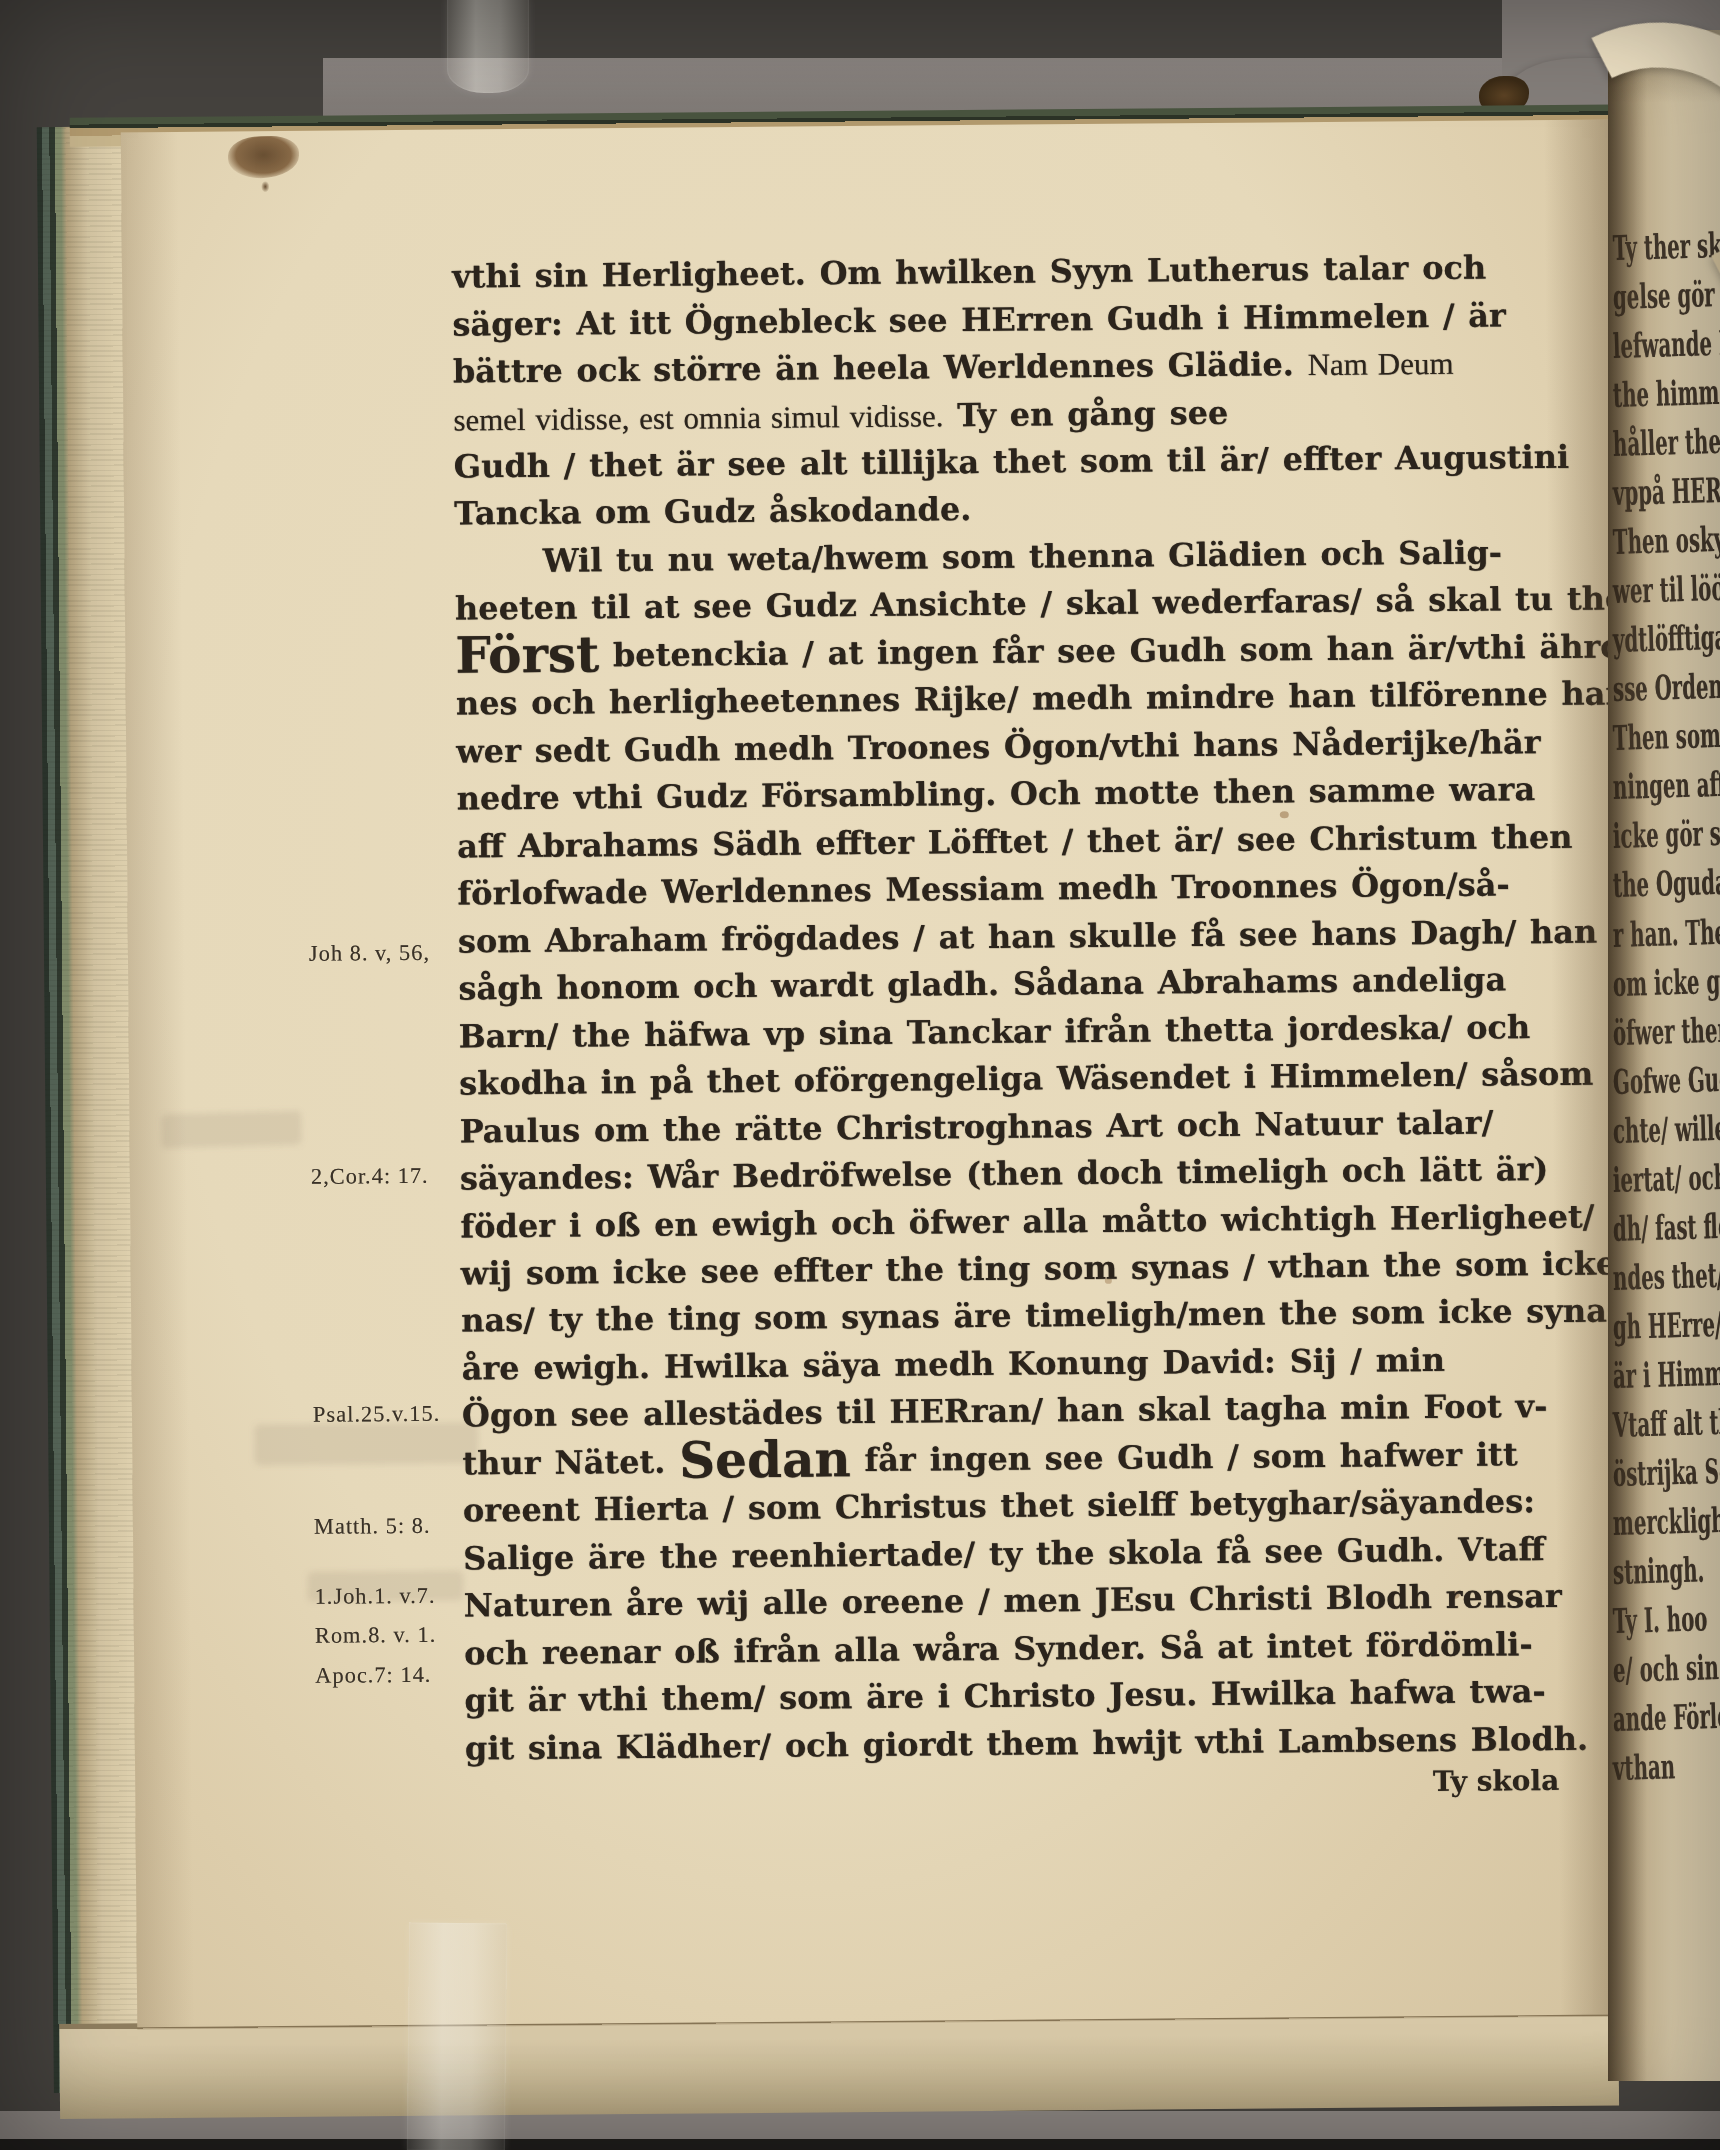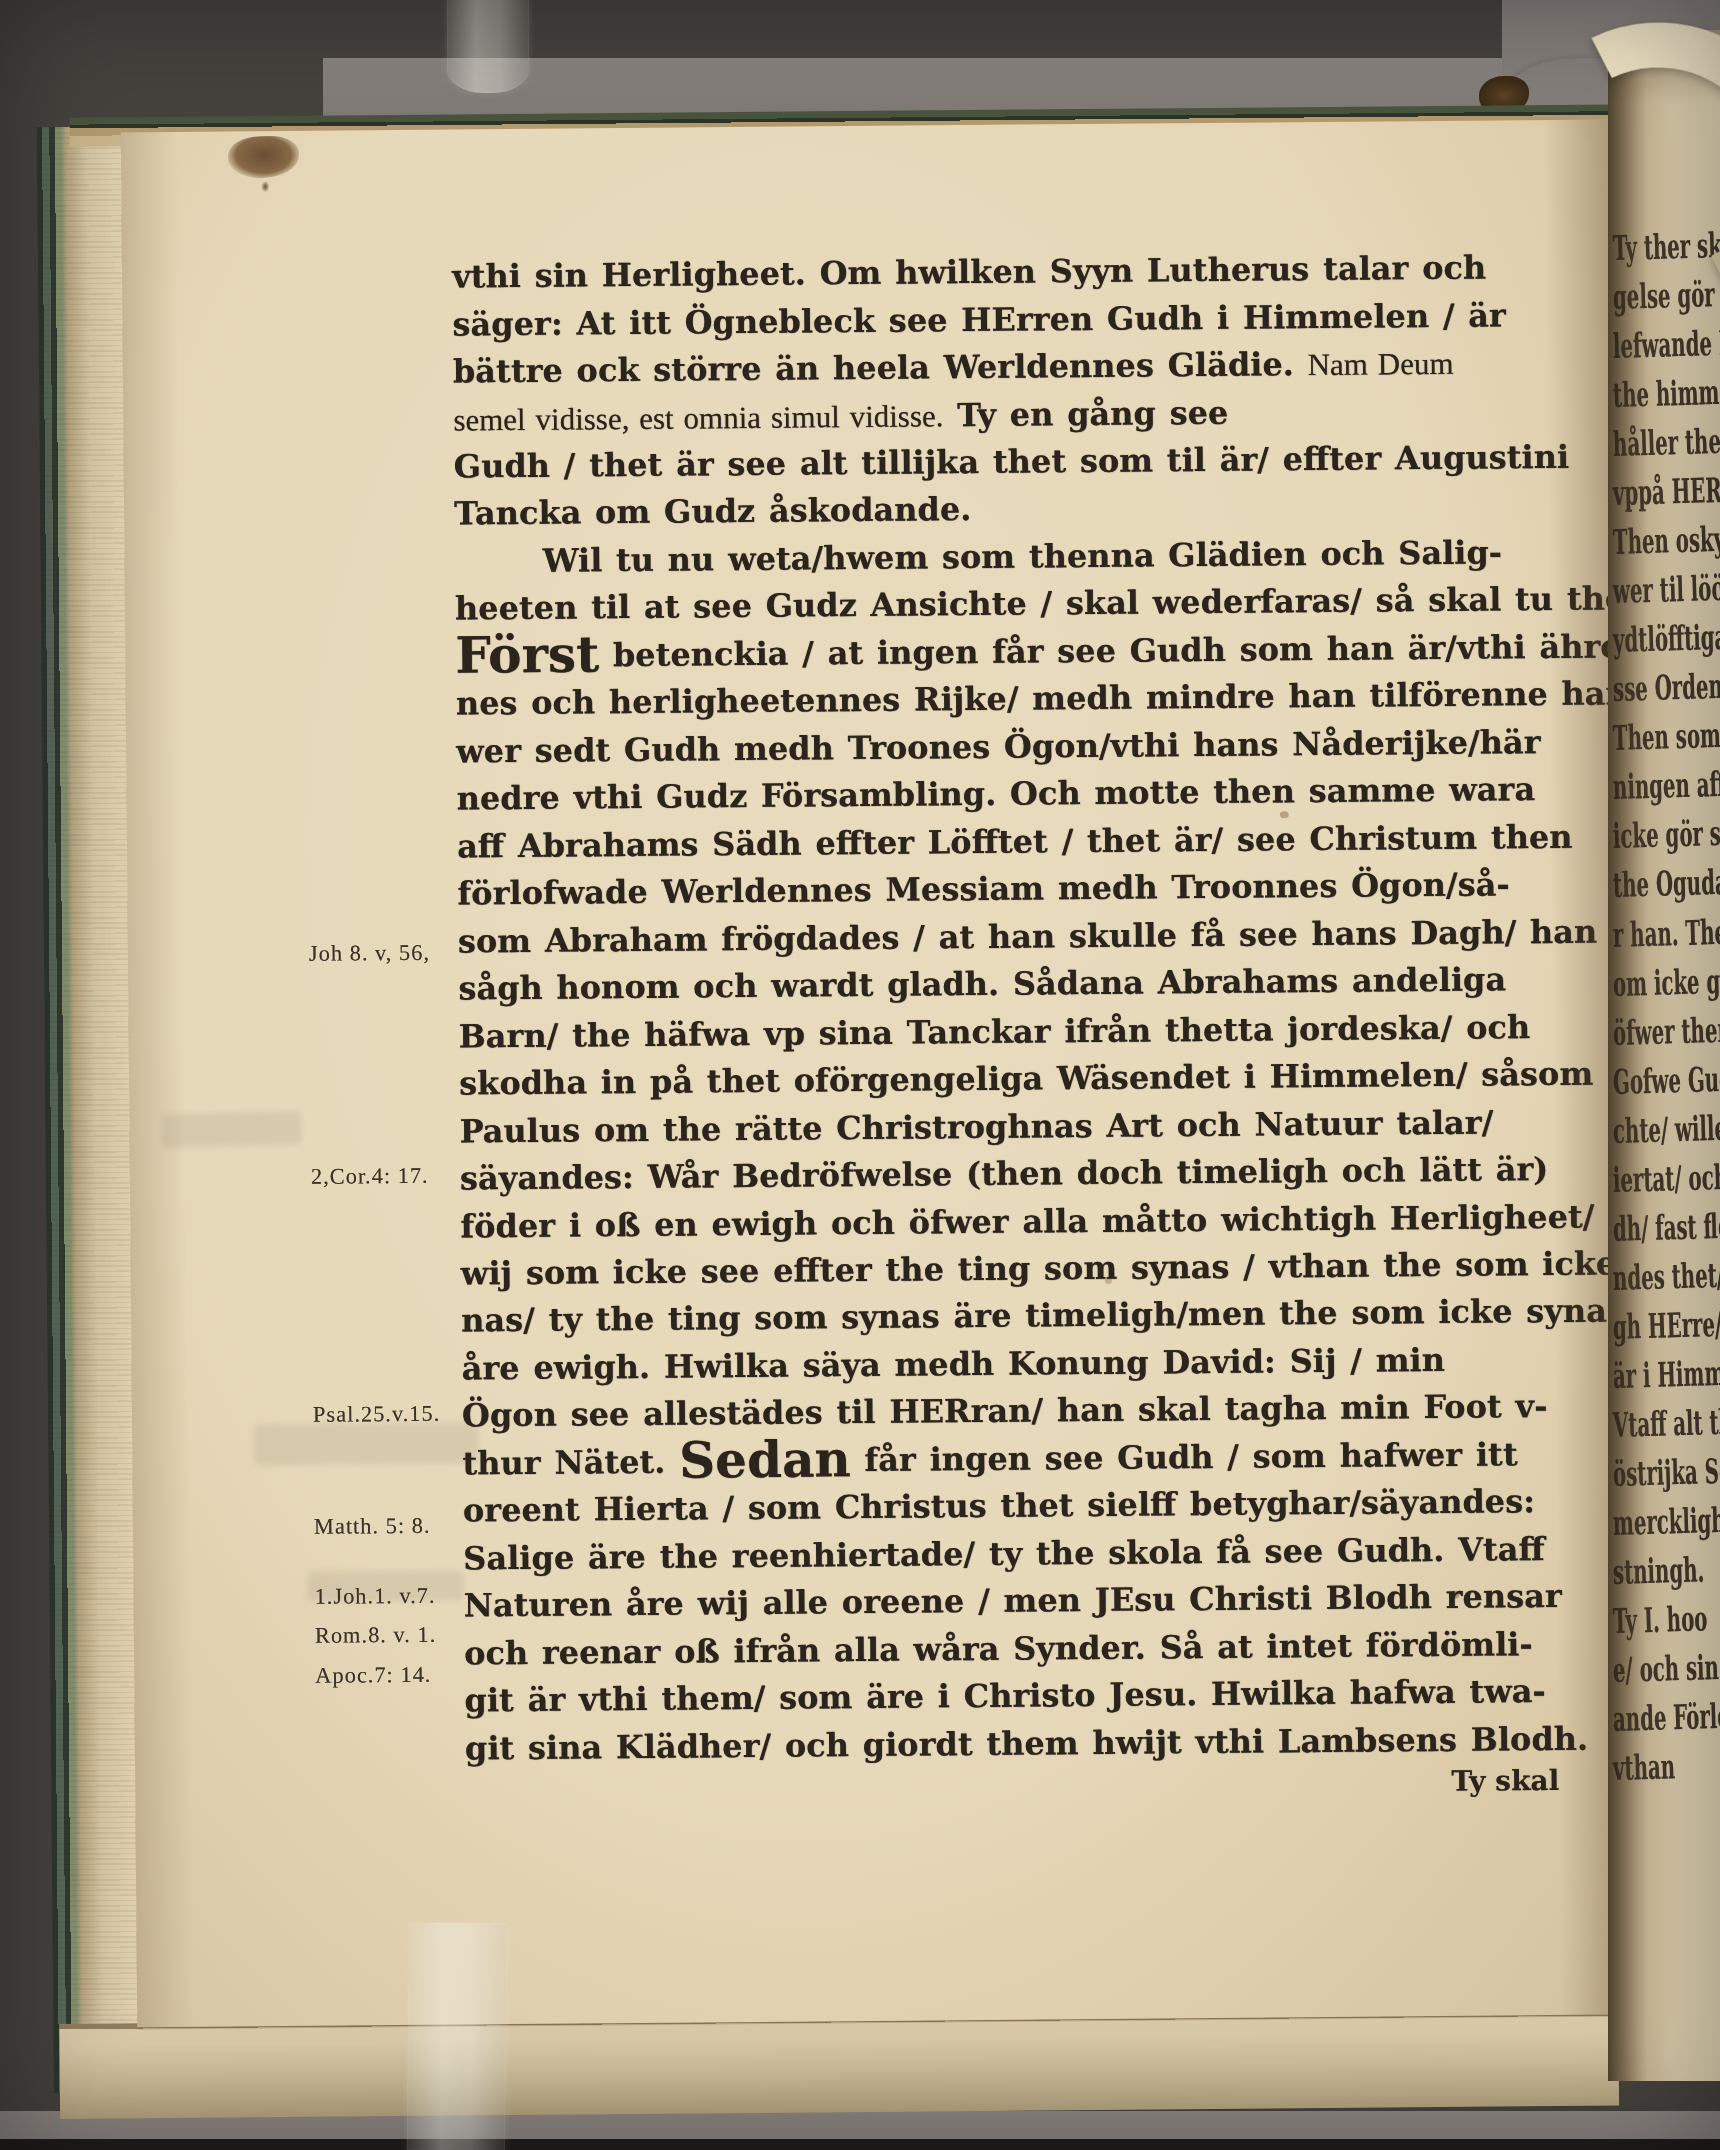--- a/index.html
+++ b/index.html
@@ -181,21 +181,21 @@
           <div class="text-line" style="top: 1263px;"><span class="seg-fraktur">Ögon see allestädes til HERran/ han skal tagha min Foot v-</span></div>
           <div class="text-line" style="top: 1311px;"><span class="seg-fraktur">thur Nätet.  </span><span class="seg-large">Sedan</span><span class="seg-fraktur"> får ingen see Gudh / som hafwer itt</span></div>
           <div class="text-line" style="top: 1358px;"><span class="seg-fraktur">oreent Hierta / som Christus thet sielff betyghar/säyandes:</span></div>
           <div class="text-line" style="top: 1406px;"><span class="seg-fraktur">Salige äre the reenhiertade/ ty the skola få see Gudh.  Vtaff</span></div>
           <div class="text-line" style="top: 1453px;"><span class="seg-fraktur">Naturen åre wij alle oreene / men JEsu Christi Blodh rensar</span></div>
           <div class="text-line" style="top: 1501px;"><span class="seg-fraktur">och reenar oß ifrån alla wåra Synder.  Så at intet fördömli-</span></div>
           <div class="text-line" style="top: 1548px;"><span class="seg-fraktur">git är vthi them/ som äre i Christo Jesu.  Hwilka hafwa twa-</span></div>
           <div class="text-line" style="top: 1596px;"><span class="seg-fraktur">git sina Klädher/ och giordt them hwijt vthi Lambsens Blodh.</span></div>
         </div>
 
-      <div class="catchword">Ty skal</div>
+      <div class="catchword">Ty skola</div>
     </div>
   </div>
 
   <div class="sliver">
     <div id="facing-lines">
         <div class="facing-line" style="top: 194px;">Ty ther skal intet</div>
         <div class="facing-line" style="top: 243px;">gelse gör och Lög</div>
         <div class="facing-line" style="top: 292px;">lefwande Book.</div>
         <div class="facing-line" style="top: 341px;">the himmelska Bo</div>
         <div class="facing-line" style="top: 390px;">håller ther öfwer it</div>

